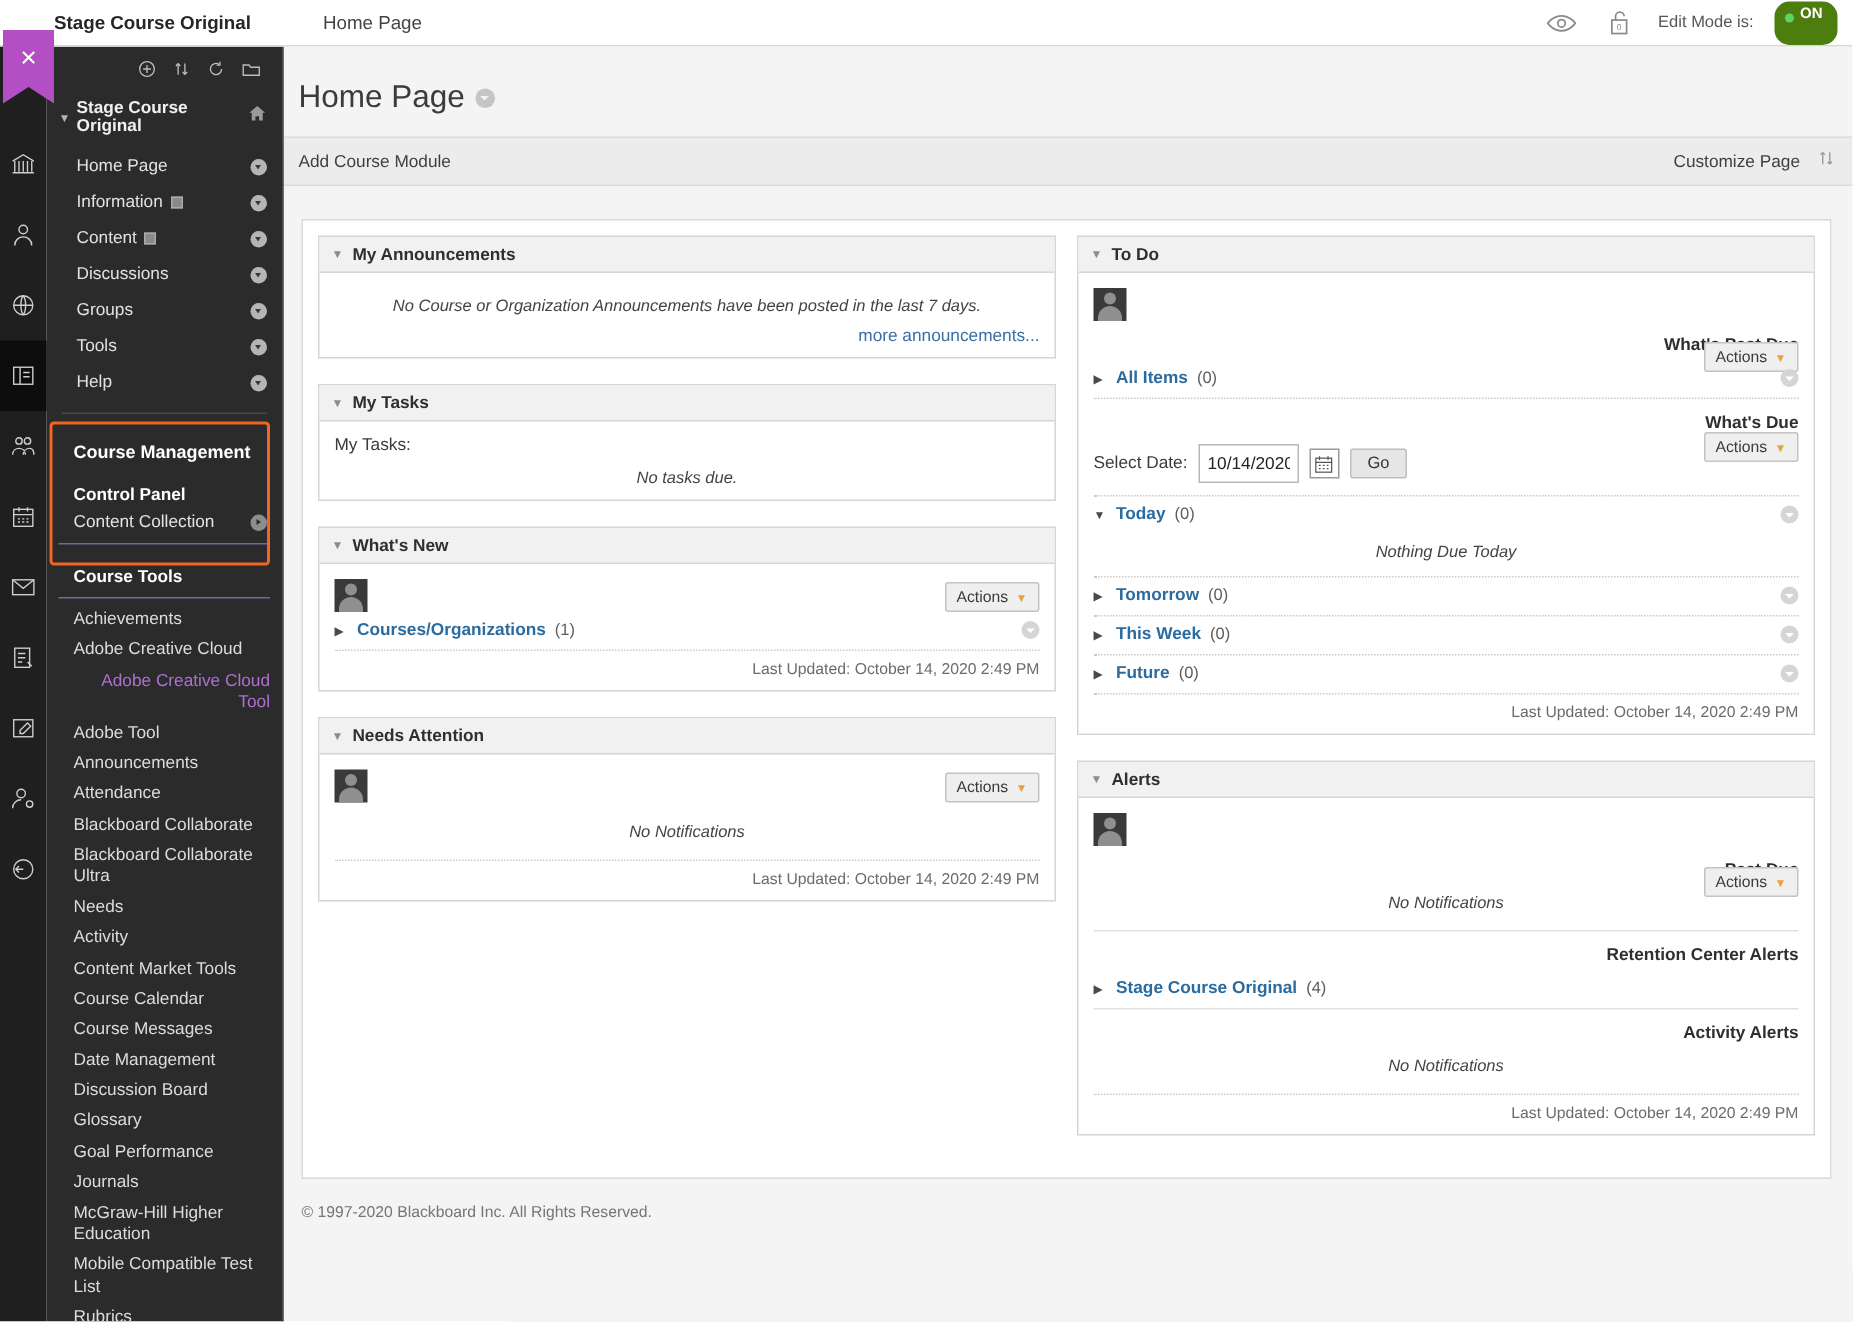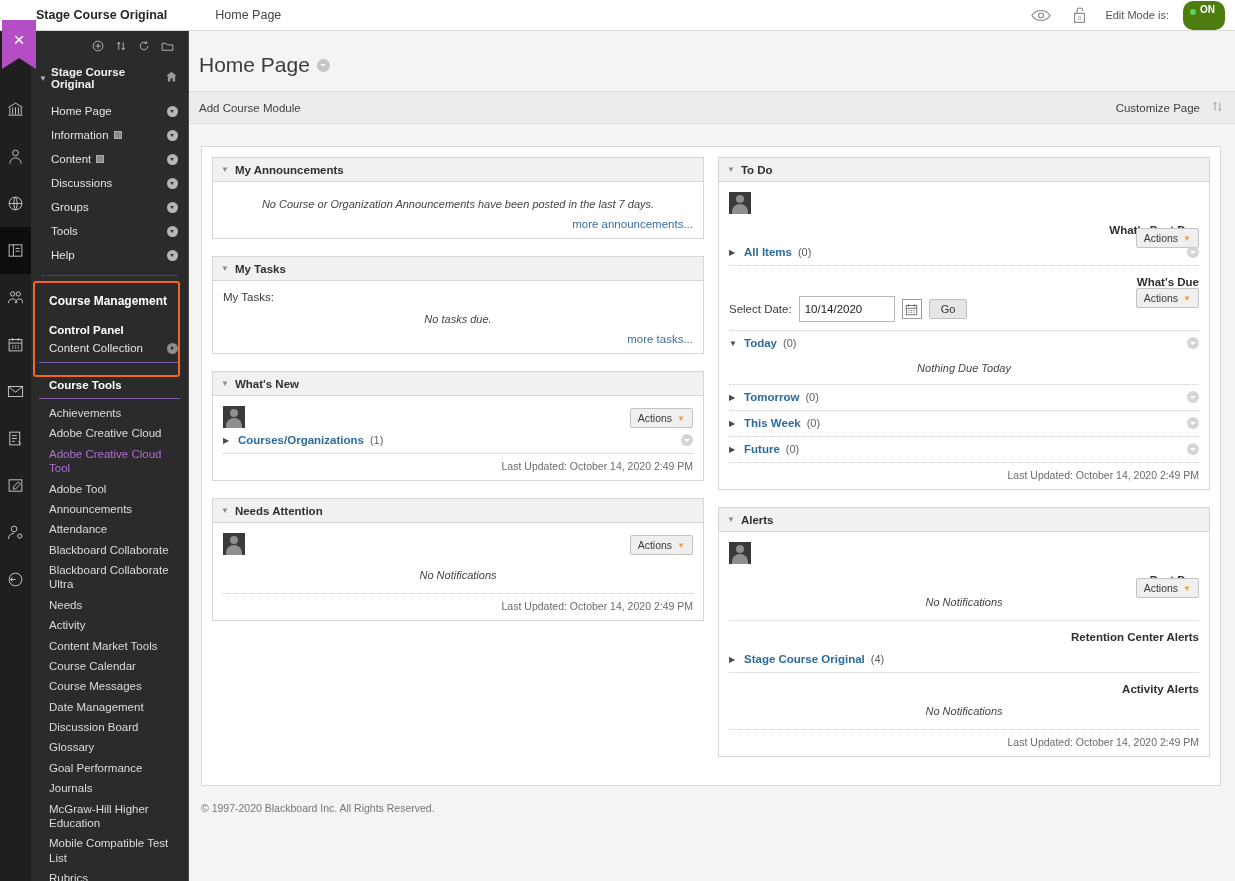--- a/index.html
+++ b/index.html
@@ -134,21 +134,21 @@
     content:""; position:absolute; left:4px; top:3px;
     border-top:2.5px solid transparent; border-bottom:2.5px solid transparent;
     border-left:3px solid #2b2b2b;
   }
   .purple-rule { height: 1px; background: #7f5fa8; margin: 4px 8px; }
 
   .tool-item {
     font-size: 11.5px; color: #dcdcdc; padding: 3px 8px 3px 18px;
     line-height: 1.25; cursor: pointer;
   }
-  .tool-item.selected { color: #b06ed4; }
+  .tool-item.selected { color: #b06ed4; text-align: right; }
 
   
   .content {
     position: absolute; top: 31px; left: 189px; right: 0; bottom: 0;
     background: #f4f4f4; overflow: hidden;
   }
   .page-title-wrap {
     padding: 22px 0 14px 10px; display: flex; align-items: center; gap: 7px;
   }
   .page-title { font-size: 21px; color: #3b3b3b; font-weight: normal; }
@@ -237,21 +237,21 @@
   .last-updated {
     text-align: right; font-size: 10.5px; color: #6b6b6b; padding: 6px 0 2px;
   }
 
   .sub-head {
     font-size: 11.5px; font-weight: bold; color: #2f2f2f; padding: 10px 0 4px; text-align: right;
   }
   .date-row { display: flex; align-items: center; gap: 7px; padding: 4px 0 8px; }
   .date-row label { font-size: 11.5px; color: #3b3b3b; }
   .date-input {
-    border: 1px solid #b8b8b8; height: 21px; width: 96px; font-size: 11.5px;
+    border: 1px solid #b8b8b8; height: 21px; width: 67px; font-size: 11.5px;
     padding: 12px 5px; color: #222; font-family: "Liberation Sans", sans-serif;
   }
   .cal-btn {
     width: 20px; height: 20px; border: 1px solid #9a9a9a; background: #fff;
     display: flex; align-items: center; justify-content: center; cursor: pointer;
   }
   .go-btn {
     border: 1px solid #bfbfbf; background: #e6e6e6; font-size: 11px;
     padding: 3px 11px; border-radius: 2px; color: #333; cursor: pointer;
   }
@@ -519,21 +519,20 @@
         </div>
 
         <div class="module">
           <div class="module-head">
             <span class="mh-caret">▼</span>
             <span class="mh-title">My Tasks</span>
           </div>
           <div class="module-body">
             <div class="label-plain">My Tasks:</div>
             <div class="empty-italic">No tasks due.</div>
-            <div class="right-link">more tasks...</div>
           </div>
         </div>
 
         <div class="module">
           <div class="module-head">
             <span class="mh-caret">▼</span>
             <span class="mh-title">What's New</span>
           </div>
           <div class="module-body">
             <span class="avatar"></span>

